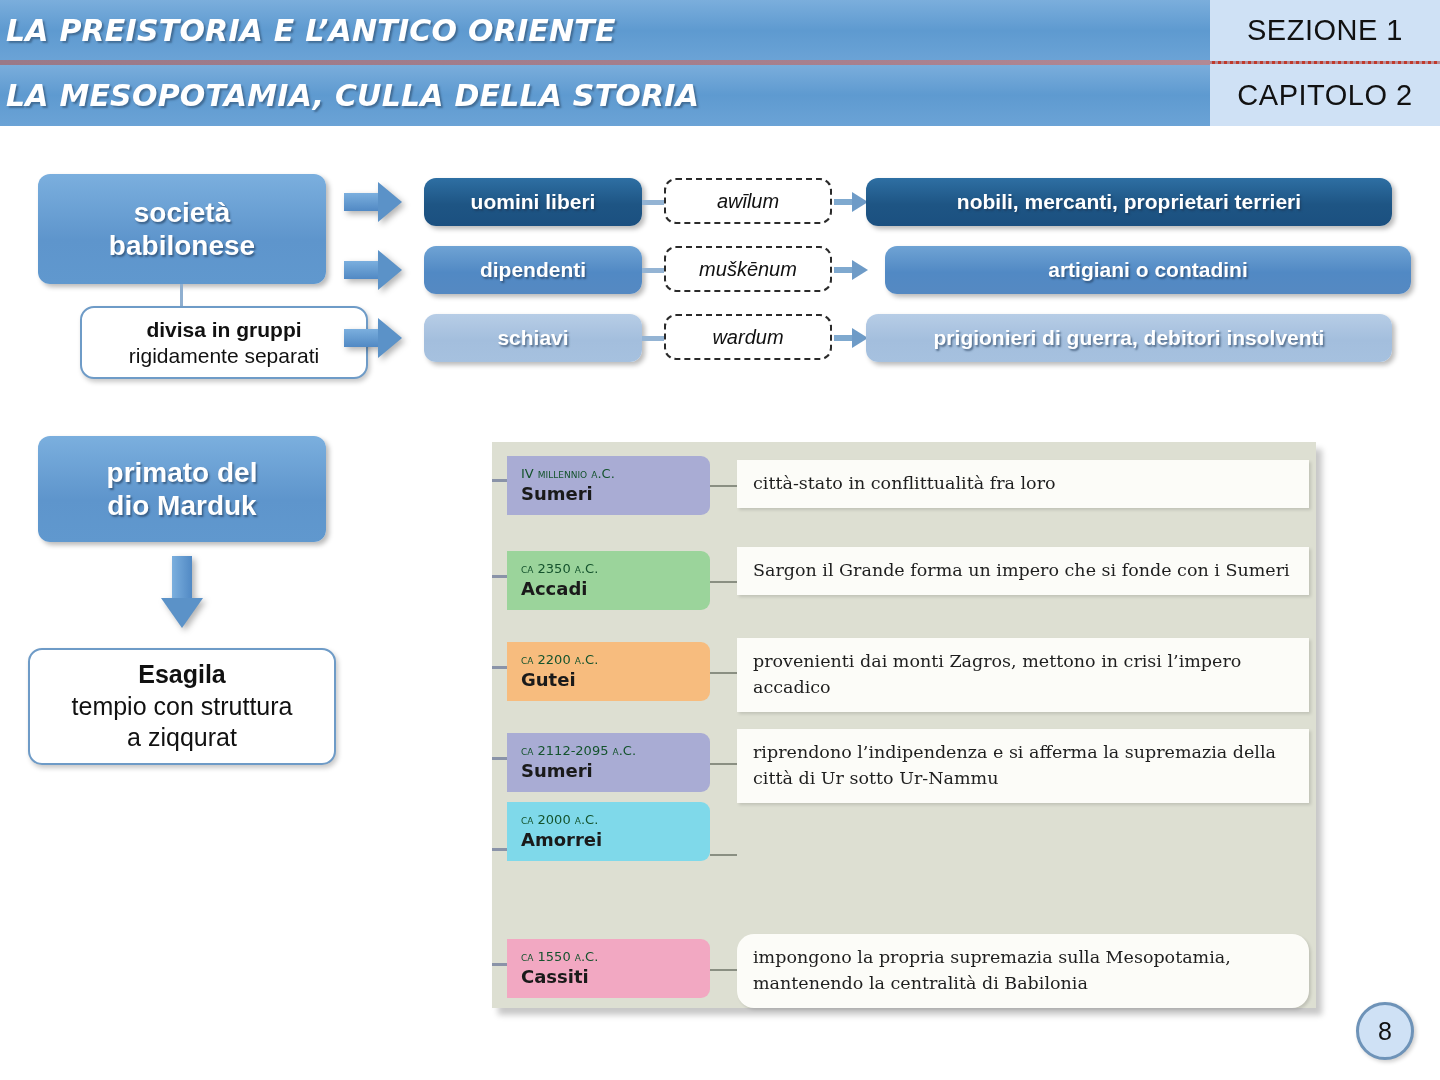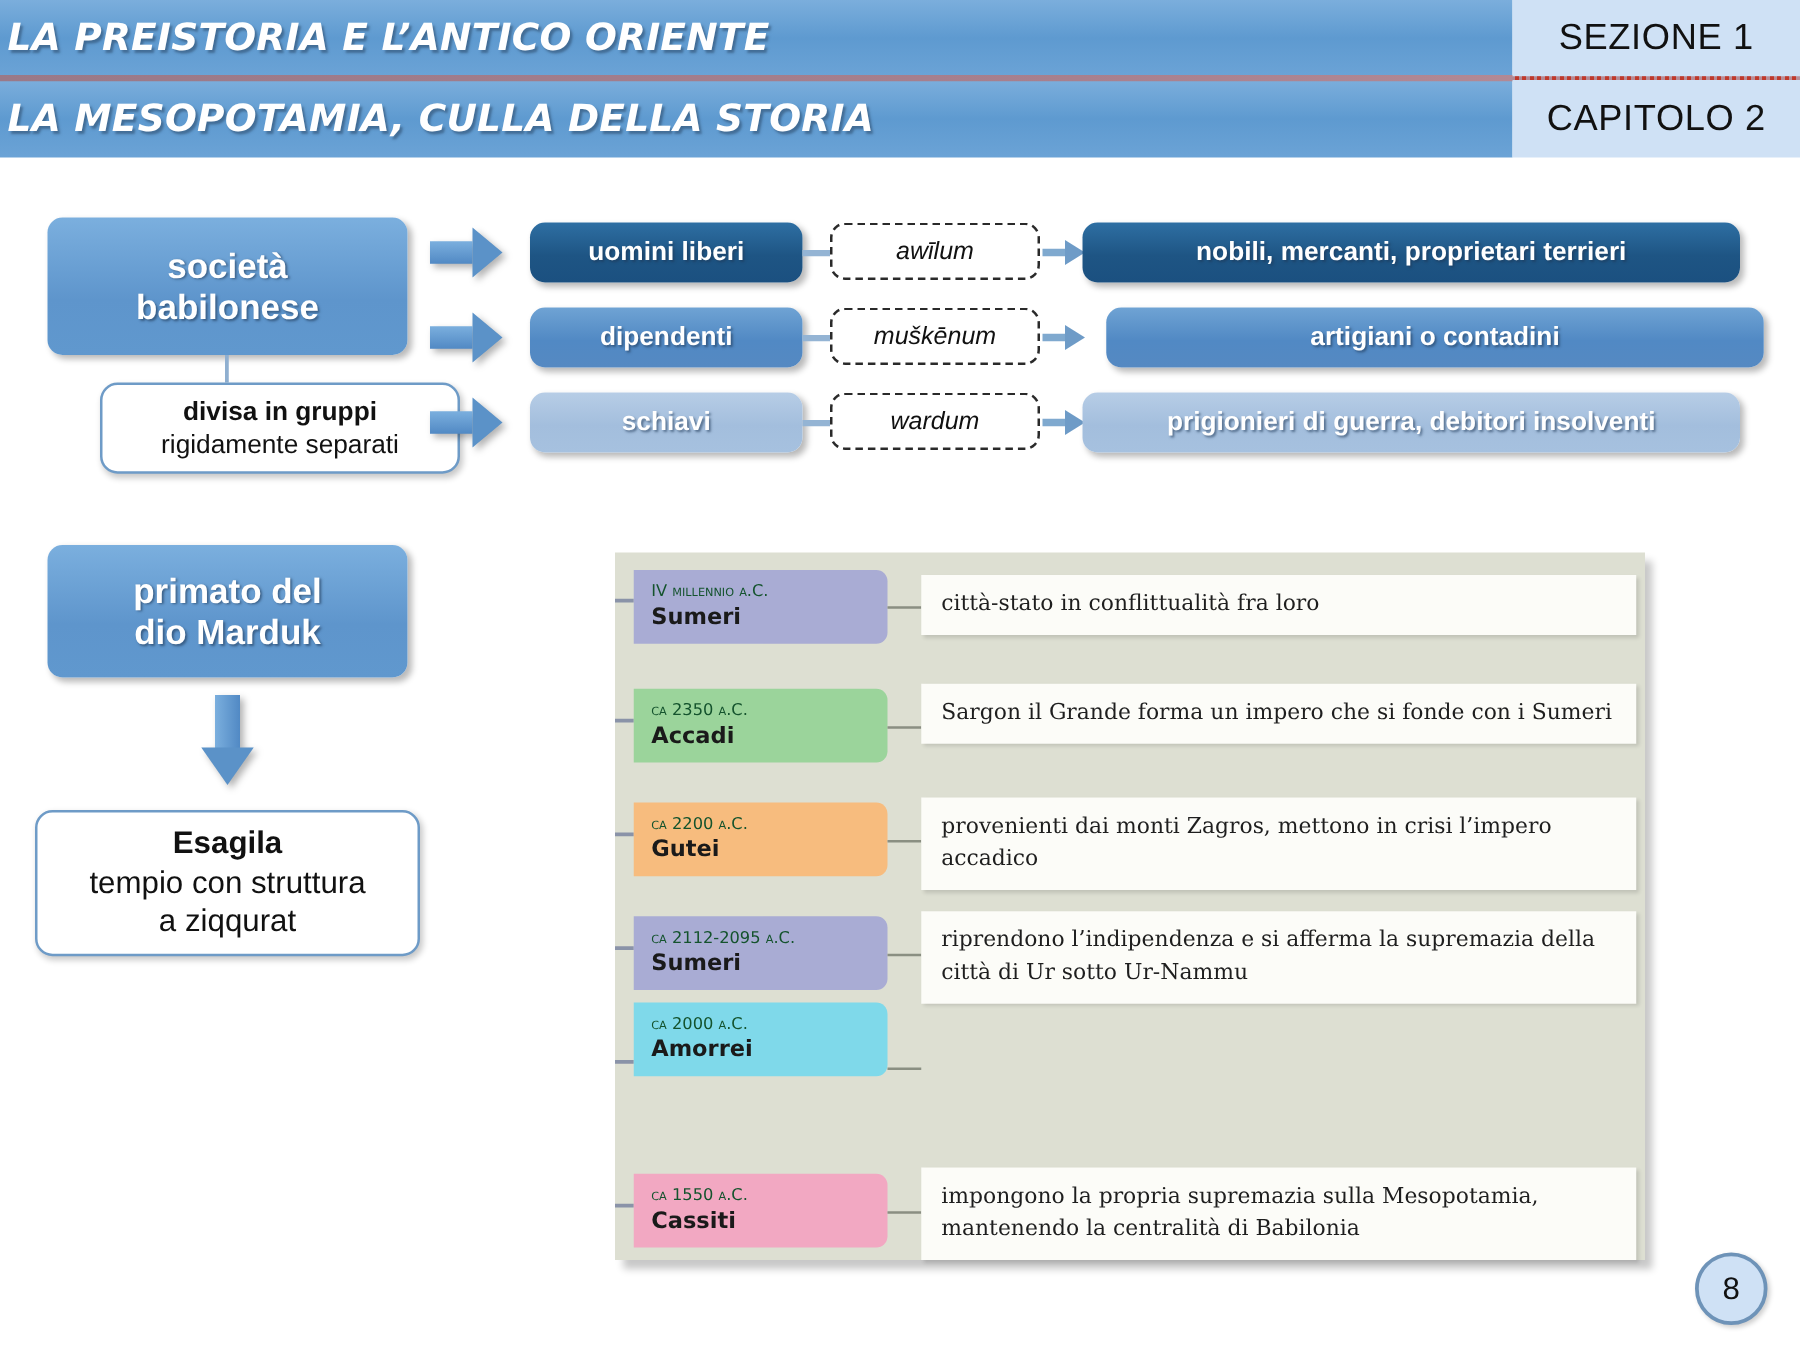--- a/index.html
+++ b/index.html
@@ -373,19 +373,19 @@
     <span class="people">Amorrei</span>
   </div>
   <div class="tl-link" style="top:412px;"></div>
 
   <div class="tl-tick" style="top:521px;"></div>
   <div class="tl-chip" style="top:497px; background:#F2A8C2;">
     <span class="era">ca 1550 a.C.</span>
     <span class="people">Cassiti</span>
   </div>
   <div class="tl-link" style="top:527px;"></div>
-  <div class="tl-desc" style="top:492px;">impongono la propria supremazia sulla Mesopotamia, mantenendo la centralità di Babilonia</div>
+  <div class="tl-desc" style="top:492px;border-radius:17px;">impongono la propria supremazia sulla Mesopotamia, mantenendo la centralità di Babilonia</div>
 
 </div>
 
 <div class="page-badge">
   <span>8</span>
 </div>
 
 </body></html>

